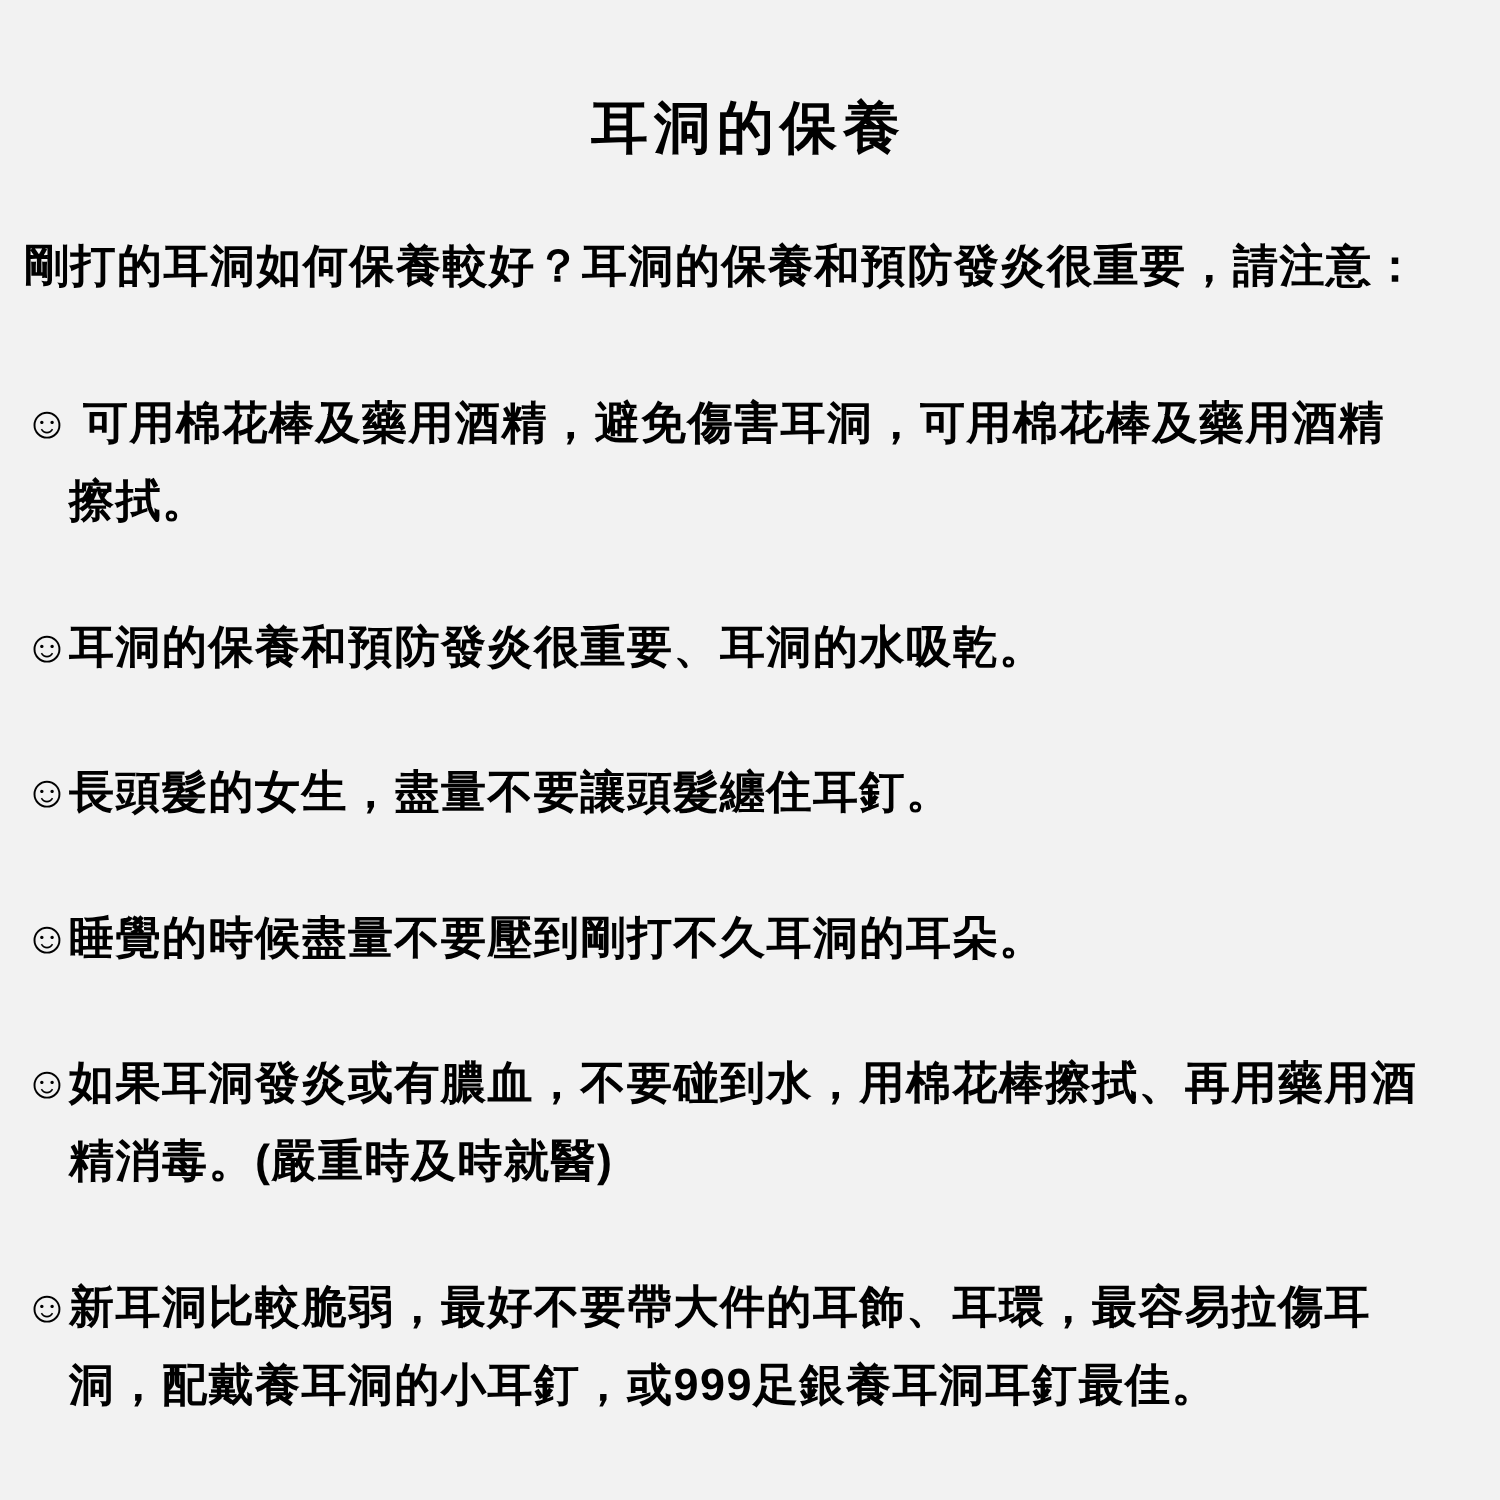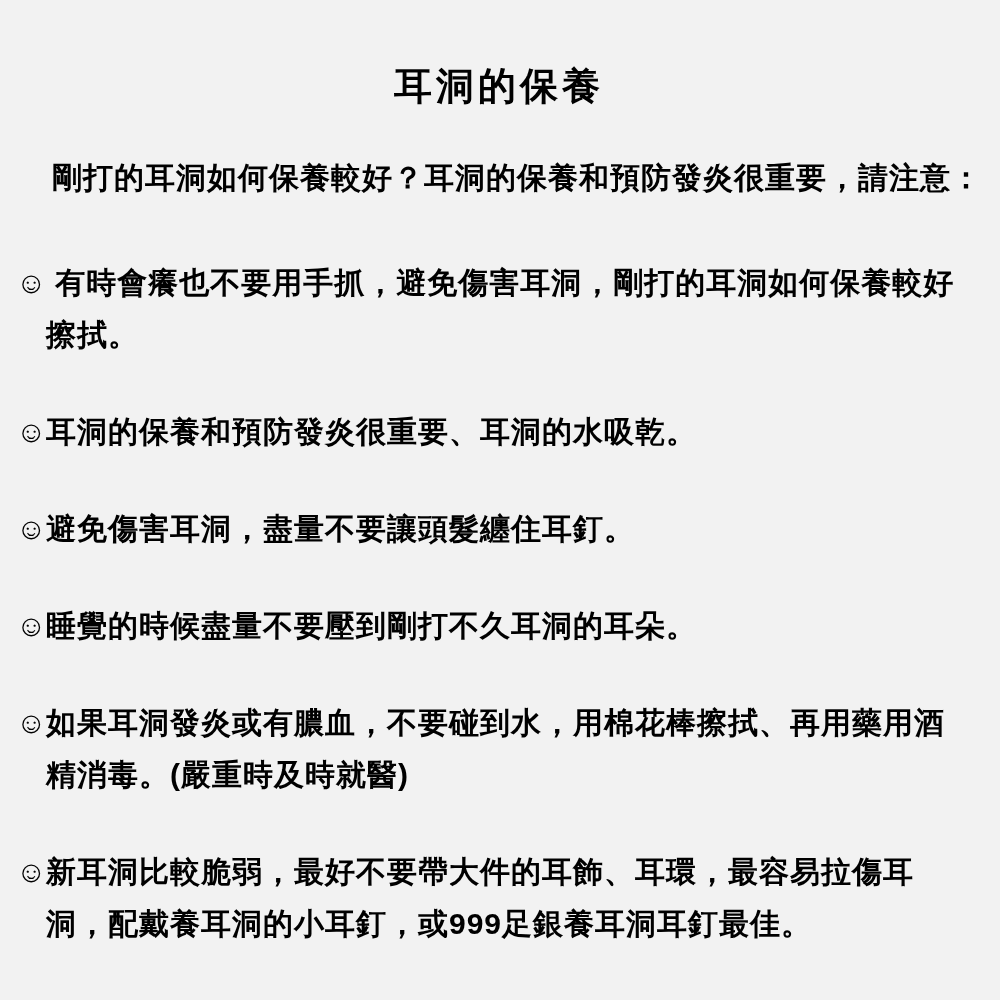--- a/index.html
+++ b/index.html
@@ -27,21 +27,20 @@
     letter-spacing: 4px;
     text-align: center;
     margin: 0 0 42px 0;
   }
   .intro {
     font-size: 30px;
     line-height: 52px;
     font-weight: 600;
     letter-spacing: 1px;
     margin: 0 0 53px 0;
-    text-align: right;
   }
   .bullet {
     display: flex;
     align-items: flex-start;
     font-size: 30px;
     line-height: 52px;
     font-weight: 600;
     letter-spacing: 1px;
     margin: 0 0 45px 0;
   }
@@ -59,32 +58,32 @@
 <body>
 
 <div class="page">
 
   <h1 class="title">耳洞的保養</h1>
 
   <p class="intro">剛打的耳洞如何保養較好？耳洞的保養和預防發炎很重要，請注意：</p>
 
   <div class="bullet">
     <span class="icon">☺</span>
-    <span class="text"> 有時會癢也不要用手抓，避免傷害耳洞，剛打的耳洞如何保養較好
+    <span class="text"> 可用棉花棒及藥用酒精，避免傷害耳洞，可用棉花棒及藥用酒精
 擦拭。</span>
   </div>
 
   <div class="bullet">
     <span class="icon">☺</span>
     <span class="text">耳洞的保養和預防發炎很重要、耳洞的水吸乾。</span>
   </div>
 
   <div class="bullet">
     <span class="icon">☺</span>
-    <span class="text">避免傷害耳洞，盡量不要讓頭髮纏住耳釘。</span>
+    <span class="text">長頭髮的女生，盡量不要讓頭髮纏住耳釘。</span>
   </div>
 
   <div class="bullet">
     <span class="icon">☺</span>
     <span class="text">睡覺的時候盡量不要壓到剛打不久耳洞的耳朵。</span>
   </div>
 
   <div class="bullet">
     <span class="icon">☺</span>
     <span class="text">如果耳洞發炎或有膿血，不要碰到水，用棉花棒擦拭、再用藥用酒

